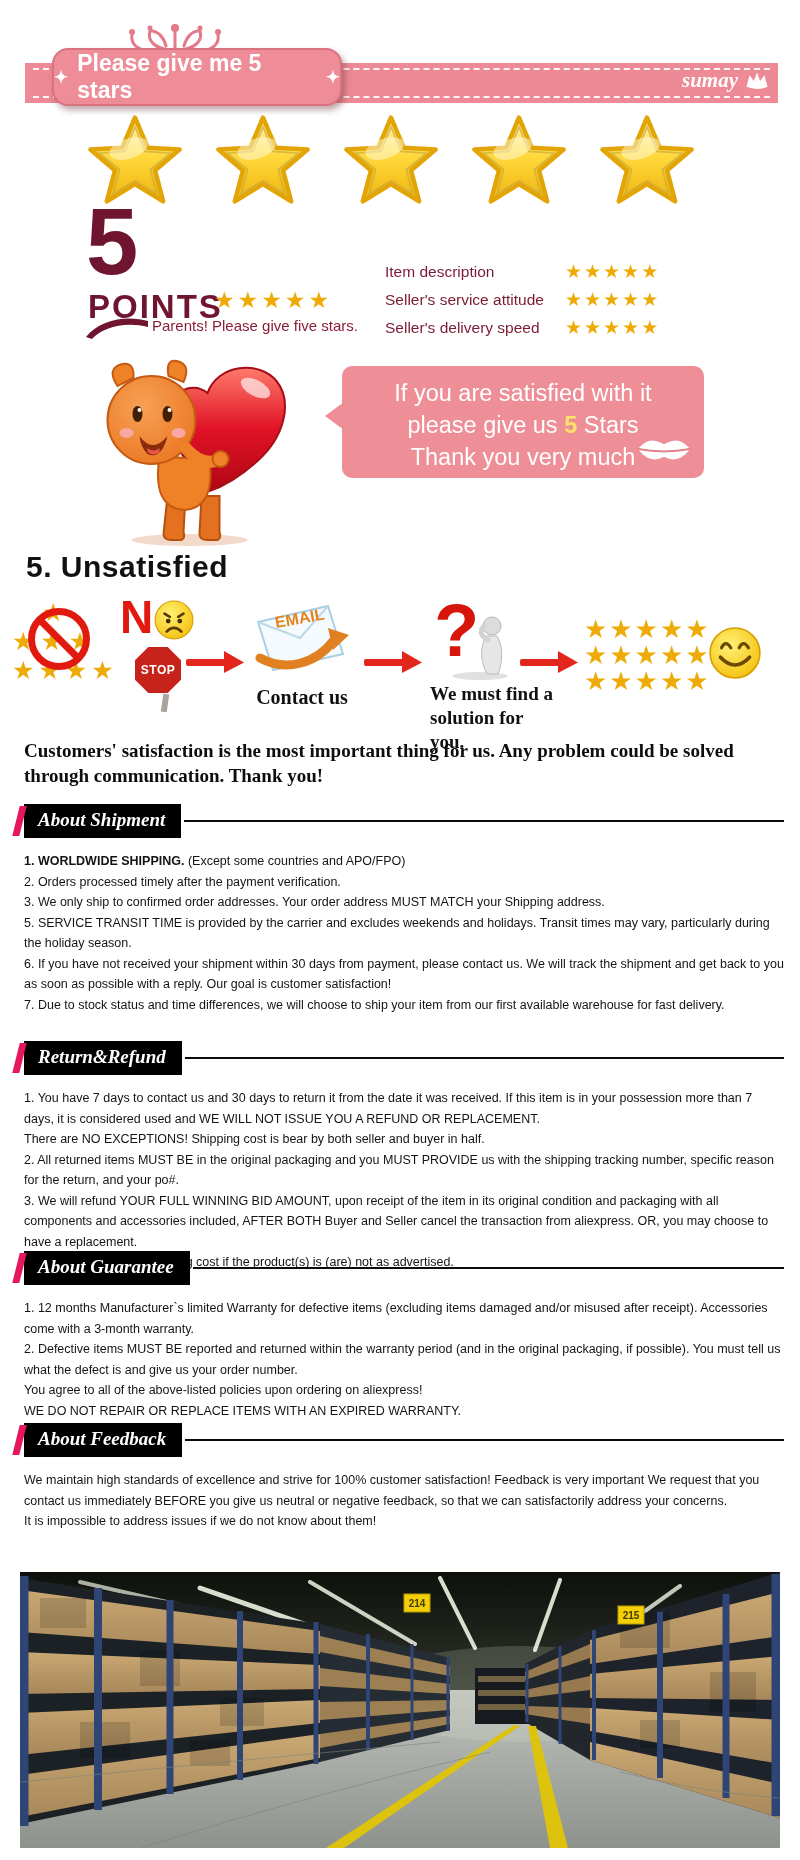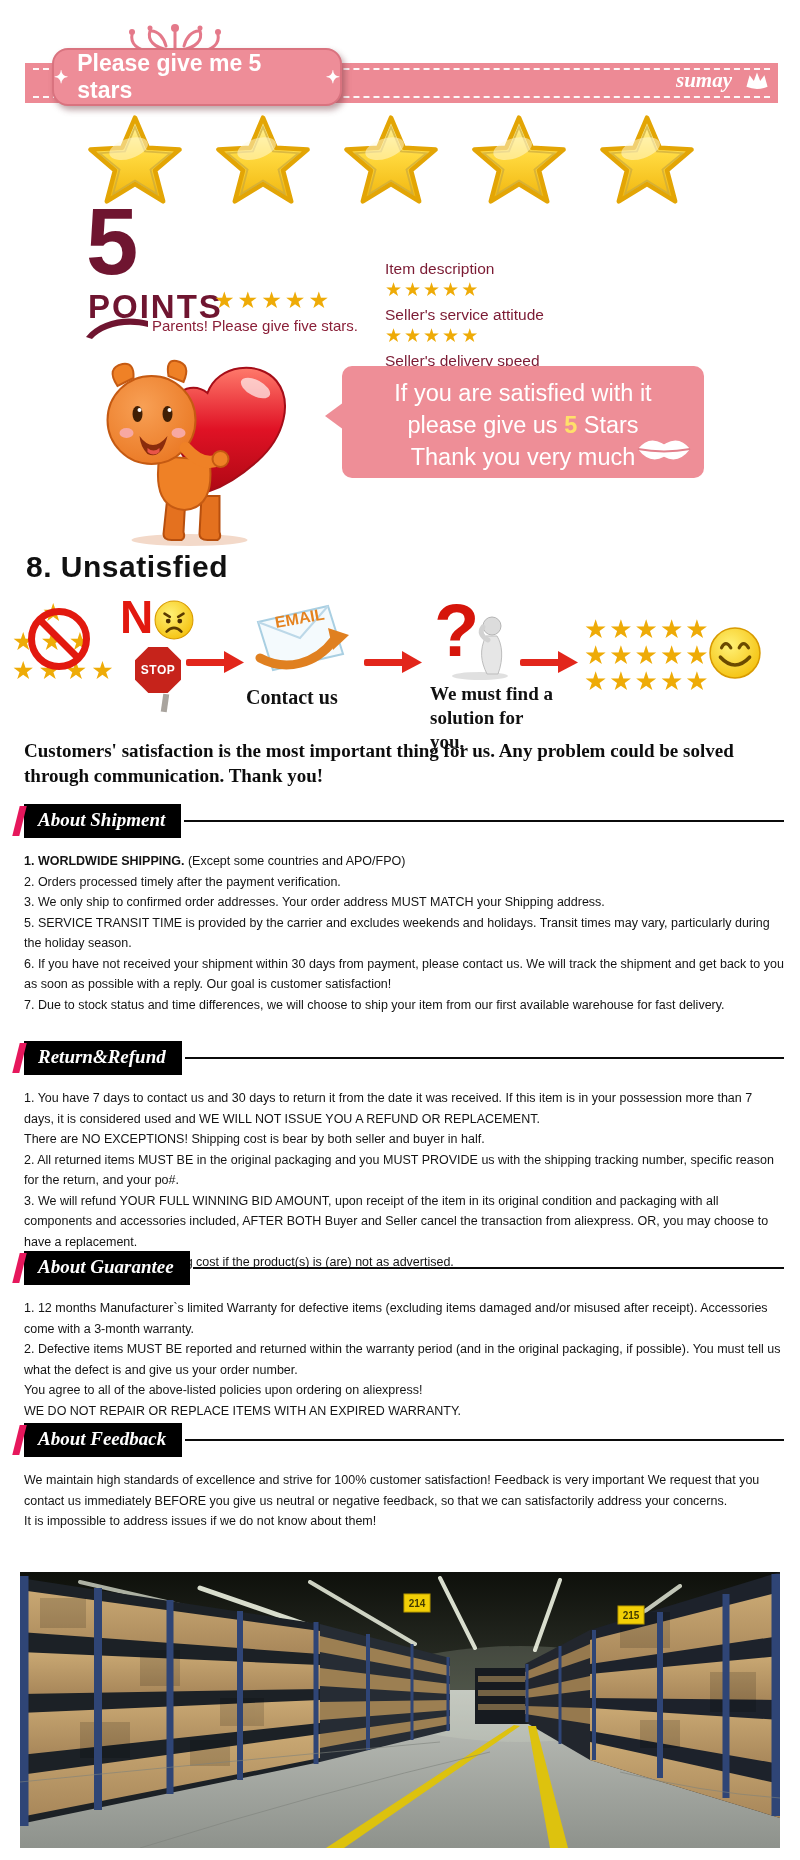--- a/index.html
+++ b/index.html
@@ -10,35 +10,35 @@
 
   
   .ribbon-band { left:25px; right:22px; top:63px; height:40px; background:#ed8a95; }
   .ribbon-band::before, .ribbon-band::after { content:""; position:absolute; left:8px; right:8px; border-top:2px dashed rgba(255,255,255,.92); }
   .ribbon-band::before { top:5px; } .ribbon-band::after { bottom:5px; }
   .ribbon-badge { left:52px; top:48px; width:290px; height:58px; background:#ee8d98; border:2px solid #d9737f; border-radius:16px;
     box-shadow:3px 4px 6px rgba(110,55,62,.45); display:flex; align-items:center; justify-content:center; gap:9px;
     color:#fff; font-size:23px; font-weight:bold; }
   .badge-orn { font-size:17px; color:#fff; }
   .flourish { left:100px; top:22px; }
-  .brand { right:30px; top:68px; display:flex; align-items:center; gap:12px; color:#fff; }
+  .brand { right:30px; top:68px; display:flex; align-items:center; gap:6px; color:#fff; }
   .brand-name { font-family:"Liberation Serif", serif; font-style:italic; font-weight:bold; font-size:21px; }
 
   
   .bigstars { left:85px; top:112px; display:flex; gap:28px; }
 
   
   .five-num { left:86px; top:200px; font-size:94px; font-weight:bold; color:#6f1530; line-height:.9; }
   .points-label { left:88px; top:288px; font-size:33px; font-weight:bold; color:#6f1530; letter-spacing:2px; }
   .points-stars { left:214px; top:287px; font-size:23px; color:#eeab07; letter-spacing:3px; }
   .points-swoosh { left:84px; top:313px; }
   .points-caption { left:152px; top:317px; font-size:15px; color:#8a1f38; }
 
   .ratings { left:385px; top:260px; }
-  .rating-row { display:flex; align-items:flex-start; margin-bottom:5px;flex-direction:column; }
+  .rating-row { display:flex; align-items:center; margin-bottom:5px; }
   .rating-label { width:180px; font-size:15.5px; color:#7b1a33; }
   .rating-stars { font-size:19px; color:#eeab07; letter-spacing:2px; }
 
   
   .bubble { left:342px; top:366px; width:362px; height:112px; background:#ee8e97; border-radius:10px;
     padding:11px 20px; color:#fff; font-size:23.5px; line-height:32px;text-align:center; }
   .bubble-tail { position:absolute; left:-17px; top:36px; width:0; height:0;
     border-top:14px solid transparent; border-bottom:14px solid transparent; border-right:19px solid #ee8e97; }
   .bubble .num5 { color:#ffe06a; font-weight:bold; }
   .lips { position:absolute; right:10px; bottom:8px; }
@@ -55,21 +55,21 @@
   .no-n { position:absolute; left:0; top:-4px; font-size:46px; font-weight:bold; color:#e2190f; }
   .no-emoji { position:absolute; left:34px; top:6px; }
   .stopsign { position:absolute; left:12px; top:50px; width:52px; height:52px; background:#fff;
     clip-path:polygon(29% 0,71% 0,100% 29%,100% 71%,71% 100%,29% 100%,0 71%,0 29%); }
   .stopsign-inner { position:absolute; left:3px; top:3px; width:46px; height:46px; background:#c6231b;
     clip-path:polygon(29% 0,71% 0,100% 29%,100% 71%,71% 100%,29% 100%,0 71%,0 29%);
     display:flex; align-items:center; justify-content:center; color:#fff; font-weight:bold; font-size:12px; letter-spacing:.5px; }
   .stop-pole { position:absolute; left:42px; top:100px; width:6px; height:18px; background:#a9a49e; transform:rotate(8deg); }
   .arrow1 { left:186px; top:650px; } .arrow2 { left:364px; top:650px; } .arrow3 { left:520px; top:650px; }
   .emailicon { left:248px; top:598px; }
-  .contact { left:246px; top:686px; width:112px; text-align:left; font-family:"Liberation Serif", serif; font-weight:bold; font-size:20px; color:#111; }
+  .contact { left:246px; top:686px; width:112px; text-align:center; font-family:"Liberation Serif", serif; font-weight:bold; font-size:20px; color:#111; }
   .qfig { left:434px; top:592px; }
   .solution { left:430px; top:682px; width:126px; font-family:"Liberation Serif", serif; font-weight:bold; font-size:19px; line-height:24px; color:#111; }
   .result-stars { left:584px; top:616px; font-size:26px; line-height:26px; letter-spacing:2px; color:#eeab07; }
   .smiley { left:708px; top:626px; }
 
   .closing { left:24px; top:738px; width:754px; font-family:"Liberation Serif", serif; font-weight:bold;
     font-size:19px; line-height:25px; color:#0d0d0d; }
 
   
   .policy-section { left:24px; width:760px; }
@@ -230,21 +230,21 @@
     <div class="bubble-tail"></div>
     <div>If you are satisfied with it</div>
     <div><span>please give us </span><span class="num5">5</span><span> Stars</span></div>
     <div>Thank you very much</div>
     <svg class="lips" width="60" height="38" viewBox="0 0 62 38">
       <path d="M4 17 Q 15 3 29 11 Q 31 13 33 11 Q 47 3 58 17 Q 46 33 31 25 Q 16 33 4 17 Z" fill="#fff"></path>
       <path d="M4 17 Q 31 22 58 17" fill="none" stroke="#e2808c" stroke-width="2"></path>
     </svg>
   </div>
 
-  <div class="abs h-unsat">8. Unsatisfied</div>
+  <div class="abs h-unsat">5. Unsatisfied</div>
 
   <div class="abs nostars">
     <div class="r1">★</div>
     <div class="r2">★★★</div>
     <div class="r3">★★★★</div>
     <div class="ban-circle"></div>
   </div>
 
   <div class="abs no-group">
     <span class="no-n">N</span>

